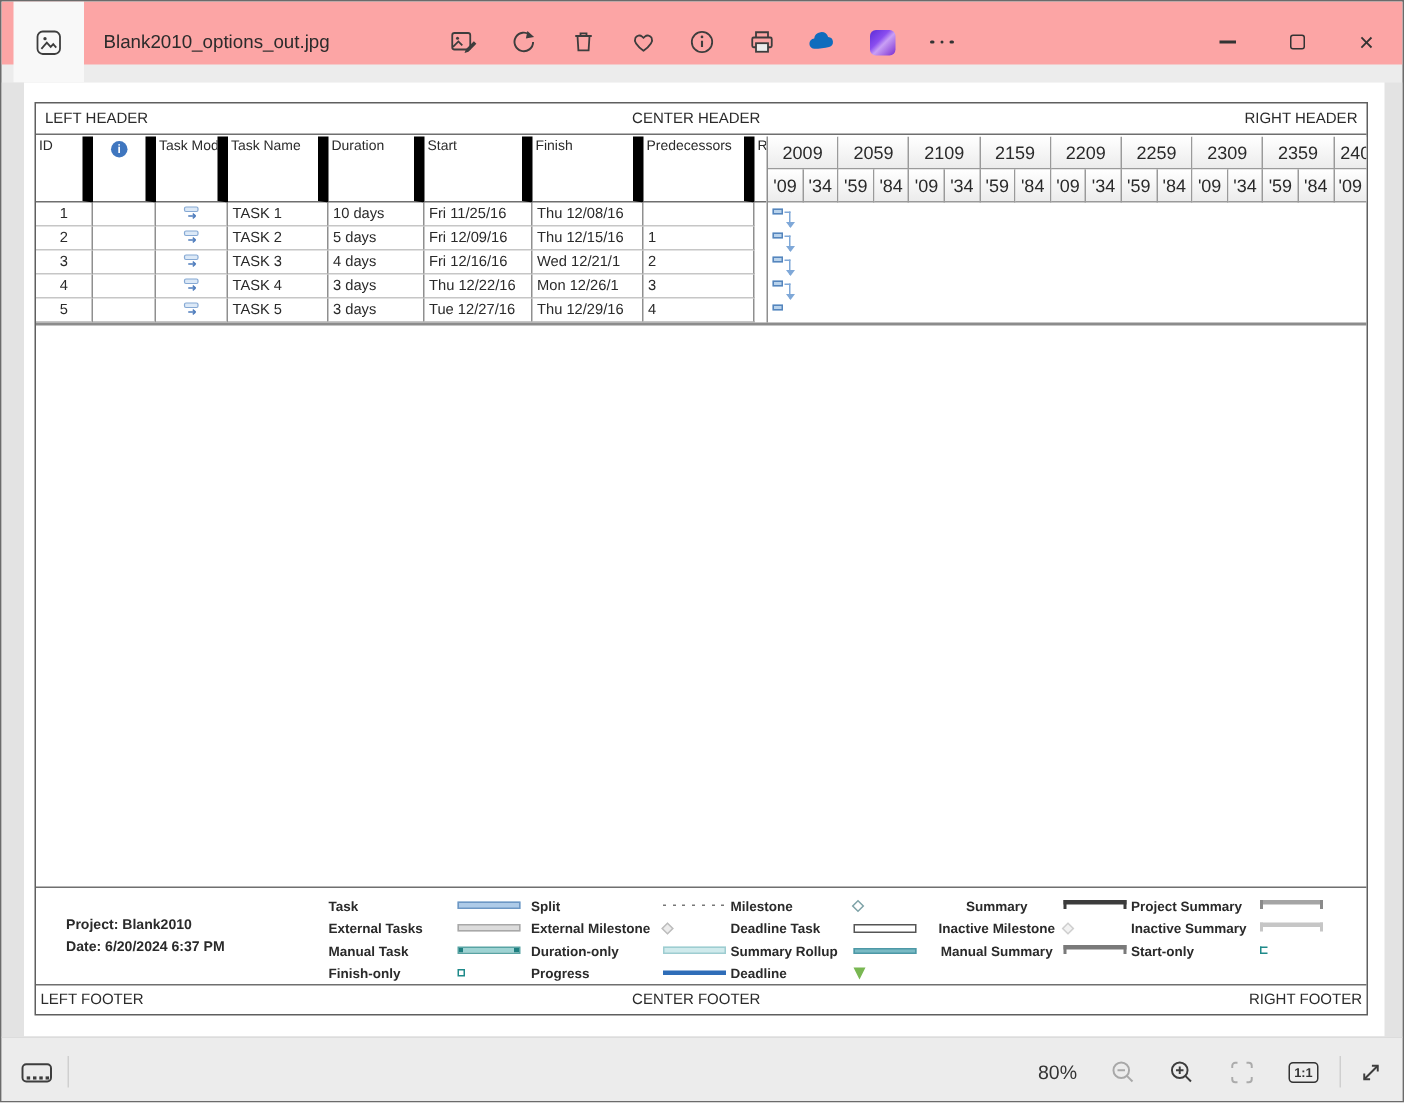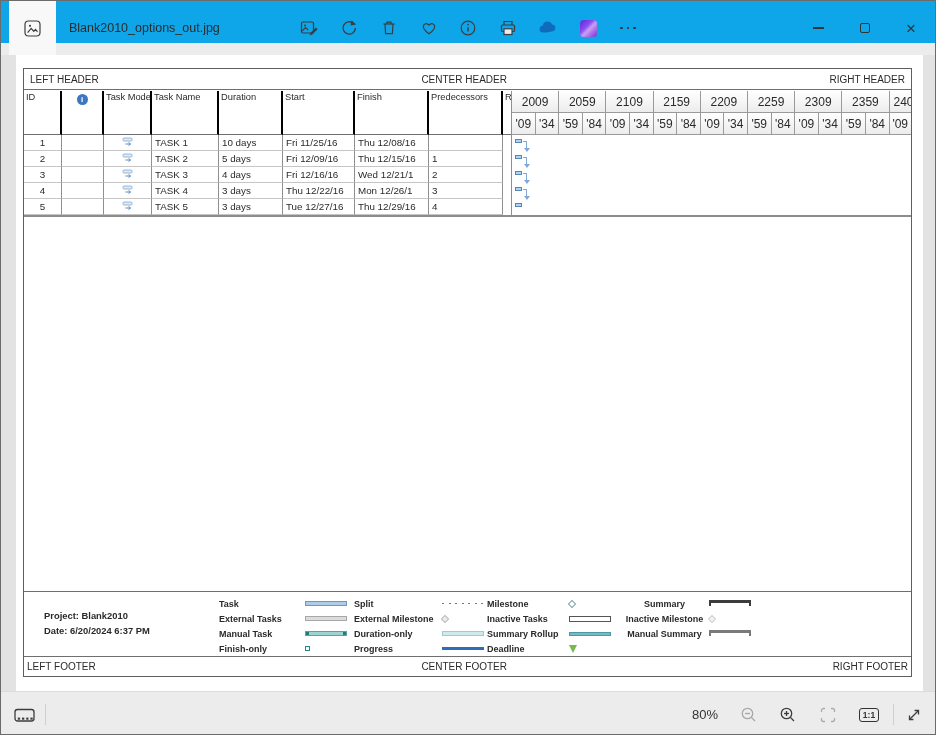--- a/index.html
+++ b/index.html
@@ -3,21 +3,21 @@
 <meta charset="utf-8">
 <style>
   html,body{margin:0;padding:0;background:#fff;}
   *{box-sizing:border-box;}
   .window{
     position:relative;width:936px;height:735px;overflow:hidden;
     border:1px solid #6b6b6b;background:#ececec;
     font-family:"Liberation Sans",sans-serif;color:#2b2b2b;
   }
   
-  .titlebar{position:absolute;left:0;top:0;width:100%;height:42px;background:#0ea5e9;}
+  .titlebar{position:absolute;left:0;top:0;width:100%;height:42px;background:#fca5a5;}
   .tab{position:absolute;left:8px;top:0;width:47px;height:54px;background:#f8f8f8;
        display:flex;align-items:center;justify-content:center;}
   .filename{position:absolute;left:68px;top:0;height:54px;line-height:54px;
             font-size:12.5px;color:#2b2b2b;white-space:nowrap;}
   .tbtn{position:absolute;top:11px;width:32px;height:32px;display:flex;align-items:center;justify-content:center;border-radius:4px;}
   .winbtn{position:absolute;top:11px;width:40px;height:32px;display:flex;align-items:center;justify-content:center;}
   .min-glyph{display:block;width:11px;height:1.2px;background:#333;}
   .max-glyph{display:block;width:10px;height:10px;border:1.1px solid #333;border-radius:2px;}
   .close-glyph{font-size:17px;color:#333;line-height:1;}
   .designer-glyph{display:block;width:17px;height:17px;border-radius:4px;
@@ -31,21 +31,21 @@
   .print{position:absolute;left:7px;top:13px;width:889px;height:609px;
          border:1px solid #5f5f5f;background:#fff;color:#2a2a2a;}
   .band{position:absolute;left:0;width:100%;display:flex;align-items:center;
         justify-content:space-between;font-size:10px;padding:0 6px;white-space:nowrap;gap:38px;}
   .hband{top:0;height:21px;border-bottom:1px solid #6f6f6f;}
   .fband{bottom:0;height:19px;padding:0 3px;}
   
   .cols{position:absolute;left:0;top:22px;width:479px;
         display:grid;grid-template-columns:38px 42px 48px 67px 64px 72px 74px 74px;
         grid-template-rows:44px repeat(5,16px);}
-  .hc{border-right:2px solid #000000;border-bottom:1px solid #6f6f6f;
+  .hc{border-right:7px solid #000000;border-bottom:1px solid #6f6f6f;
       font-size:9.3px;padding:1px 2px;white-space:nowrap;overflow:hidden;}
   .hc.center{display:flex;justify-content:center;padding-top:3px;}
   .dc{border-right:1px solid #8f8f8f;border-bottom:1px solid #c6c6c6;
       font-size:9.8px;line-height:15px;padding:0 3px;white-space:nowrap;overflow:hidden;}
   .dc.center{text-align:center;padding:0;}
   .info-dot{display:inline-block;width:11px;height:11px;border-radius:50%;background:#3f76bf;
             color:#fff;font-size:8px;font-weight:bold;line-height:11px;text-align:center;}
   .mode-ic{display:flex;justify-content:center;align-items:center;padding:0;}
   .sliver{position:absolute;left:479px;top:22px;width:9px;height:124px;border-right:1px solid #8f8f8f;overflow:hidden;}
   .sliver .hc{border-right:none;width:100%;height:44px;}
@@ -405,21 +405,21 @@
           </div>
 
           <div class="lcol lc3">
             <div class="litem">
                 <span class="llabel">Milestone</span>
                 <span class="sw">
                   <i class="sw-mile"></i>
                 </span>
               </div>
             <div class="litem">
-                <span class="llabel">Inactive Tasks</span>
+                <span class="llabel">Deadline Task</span>
                 <span class="sw">
                   <i class="sw-inactive-task"></i>
                 </span>
               </div>
             <div class="litem">
                 <span class="llabel">Summary Rollup</span>
                 <span class="sw">
                   <i class="sw-rollup"></i>
                 </span>
               </div>
@@ -445,20 +445,40 @@
                 </span>
               </div>
             <div class="litem">
                 <span class="llabel">Manual Summary</span>
                 <span class="sw">
                   <i class="bracket sw-manual-sum"></i>
                 </span>
               </div>
           </div>
 
+          <div class="lcol lc5">
+            <div class="litem">
+                <span class="llabel">Project Summary</span>
+                <span class="sw">
+                  <i class="bracket sw-proj-sum"></i>
+                </span>
+              </div>
+            <div class="litem">
+                <span class="llabel">Inactive Summary</span>
+                <span class="sw">
+                  <i class="bracket sw-inactive-sum"></i>
+                </span>
+              </div>
+            <div class="litem">
+                <span class="llabel">Start-only</span>
+                <span class="sw">
+                  <i class="sw-start"></i>
+                </span>
+              </div>
+          </div>
         </div>
 
         <div class="band fband">
           <span>LEFT FOOTER</span>
           <span>CENTER FOOTER</span>
           <span>RIGHT FOOTER</span>
         </div>
 
       </div>
     </div>

